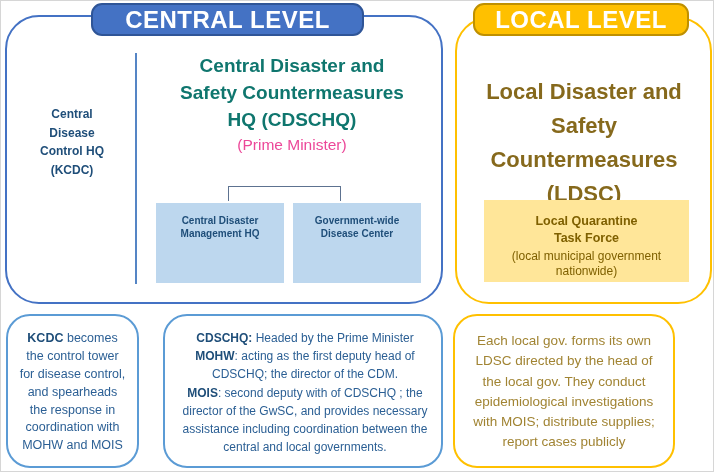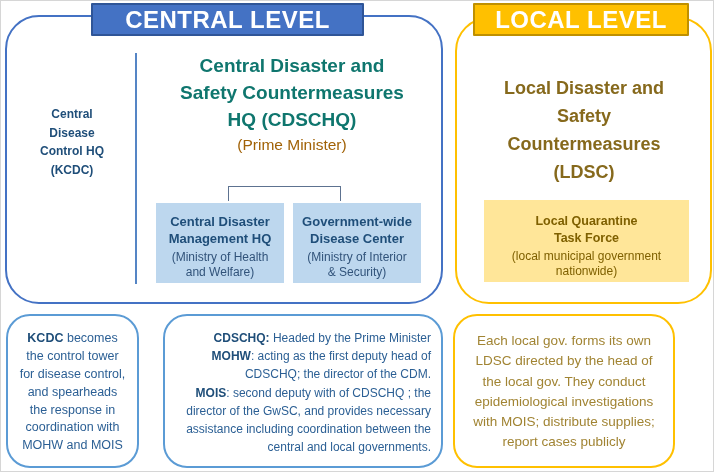--- a/index.html
+++ b/index.html
@@ -9,76 +9,76 @@
     border:1px solid #d6d6d6;box-sizing:border-box;
   }
   .abs{position:absolute;box-sizing:border-box;}
   
   .container{background:#ffffff;border-radius:34px;}
   #central-container{left:4px;top:14px;width:438px;height:289px;border:2px solid #4472C4;}
   #local-container{left:454px;top:16px;width:257px;height:287px;border:2px solid #FFC000;}
   
   .level-header{
     color:#ffffff;font-weight:bold;font-size:24px;text-align:center;
-    border-radius:1px;letter-spacing:0.5px;line-height:29px;height:33px;
+    border-radius:11px;letter-spacing:0.5px;line-height:29px;height:33px;
   }
   #central-header{left:90px;top:2px;width:273px;background:#4472C4;border:2px solid #2F5597;}
   #local-header{left:472px;top:2px;width:216px;background:#FFC000;border:2px solid #BF9000;}
   
   #central-divider{left:134px;top:52px;width:2px;height:231px;background:#5585C5;}
   
   .pre{white-space:pre-line;}
   #kcdc-column-title{
     left:8px;top:104px;width:126px;text-align:center;
     color:#1F4E79;font-weight:bold;font-size:12px;line-height:1.55;
   }
   #cdschq-title{
     left:142px;top:52px;width:298px;text-align:center;
     color:#0f766e;font-weight:bold;font-size:19px;line-height:1.42;
   }
   #cdschq-subtitle{
     left:142px;top:135px;width:298px;text-align:center;
-    color:#a16207;font-size:15.5px;
+    color:#ec4899;font-size:15.5px;
   }
   
   #connector-bracket{
     left:227px;top:185px;width:113px;height:15px;
     border-top:1.5px solid #5d7290;border-left:1.5px solid #5d7290;border-right:1.5px solid #5d7290;
   }
   
   .subbox{
     top:202px;width:128px;height:80px;background:#BDD7EE;
     text-align:center;padding-top:11px;
   }
   #subbox-cdm{left:155px;}
   #subbox-gwsc{left:292px;}
-  .subbox .name{display:block;color:#1F4E79;font-weight:bold;font-size:13px;line-height:1.3;}
+  .subbox .name{display:block;color:#1F4E79;font-weight:bold;font-size:10px;line-height:1.3;}
   .subbox .detail{display:block;color:#31537a;font-size:12px;line-height:1.3;margin-top:2px;}
   
   #ldsc-title{
     left:464px;top:74px;width:238px;text-align:center;
-    color:#86691c;font-weight:bold;font-size:18px;line-height:1.55;
+    color:#86691c;font-weight:bold;font-size:22px;line-height:1.55;
   }
   #taskforce-box{
     left:483px;top:199px;width:205px;height:82px;background:#FFE699;
     text-align:center;padding-top:13px;
   }
   #taskforce-box .name{display:block;color:#7F6000;font-weight:bold;font-size:12.5px;line-height:1.35;}
   #taskforce-box .detail{display:block;color:#7F6000;font-size:12px;line-height:1.3;margin-top:2px;}
   
   .note{background:#ffffff;border-radius:24px;}
   #note-kcdc{
     left:5px;top:313px;width:133px;height:154px;border:2px solid #5B9BD5;
     color:#2B5F94;font-size:12.5px;line-height:1.43;text-align:center;
     padding:14px 10px 0 10px;
   }
   #note-kcdc b{color:#1F4E79;}
   #note-cdschq{
     left:162px;top:313px;width:280px;height:154px;border:2px solid #5B9BD5;
-    color:#2B5F94;font-size:12px;line-height:1.52;text-align:right;
+    color:#2B5F94;font-size:12px;line-height:1.52;text-align:center;
     padding:13px 10px 0 14px;
   }
   #note-cdschq b{color:#1F4E79;}
   #note-local{
     left:452px;top:313px;width:222px;height:154px;border:2px solid #FFC000;
     color:#A18433;font-size:13.5px;line-height:1.5;text-align:center;
     padding:15px 12px 0 12px;
   }
   p{margin:0;}
 </style>
@@ -103,29 +103,25 @@
   <div class="abs pre" id="cdschq-title">Central Disaster and
 Safety Countermeasures
 HQ (CDSCHQ)</div>
   <div class="abs" id="cdschq-subtitle">(Prime Minister)</div>
 
   <div class="abs" id="connector-bracket"></div>
 
   <div class="abs subbox" id="subbox-cdm">
       <span class="name pre">Central Disaster
 Management HQ</span>
-      <span class="detail pre">(Ministry of Health
-and Welfare)</span>
     </div>
 
   <div class="abs subbox" id="subbox-gwsc">
       <span class="name pre">Government-wide
 Disease Center</span>
-      <span class="detail pre">(Ministry of Interior
-&amp; Security)</span>
     </div>
 
   <div class="abs pre" id="ldsc-title">Local Disaster and
 Safety
 Countermeasures
 (LDSC)</div>
 
   <div class="abs" id="taskforce-box">
       <span class="name pre">Local Quarantine
 Task Force</span>

